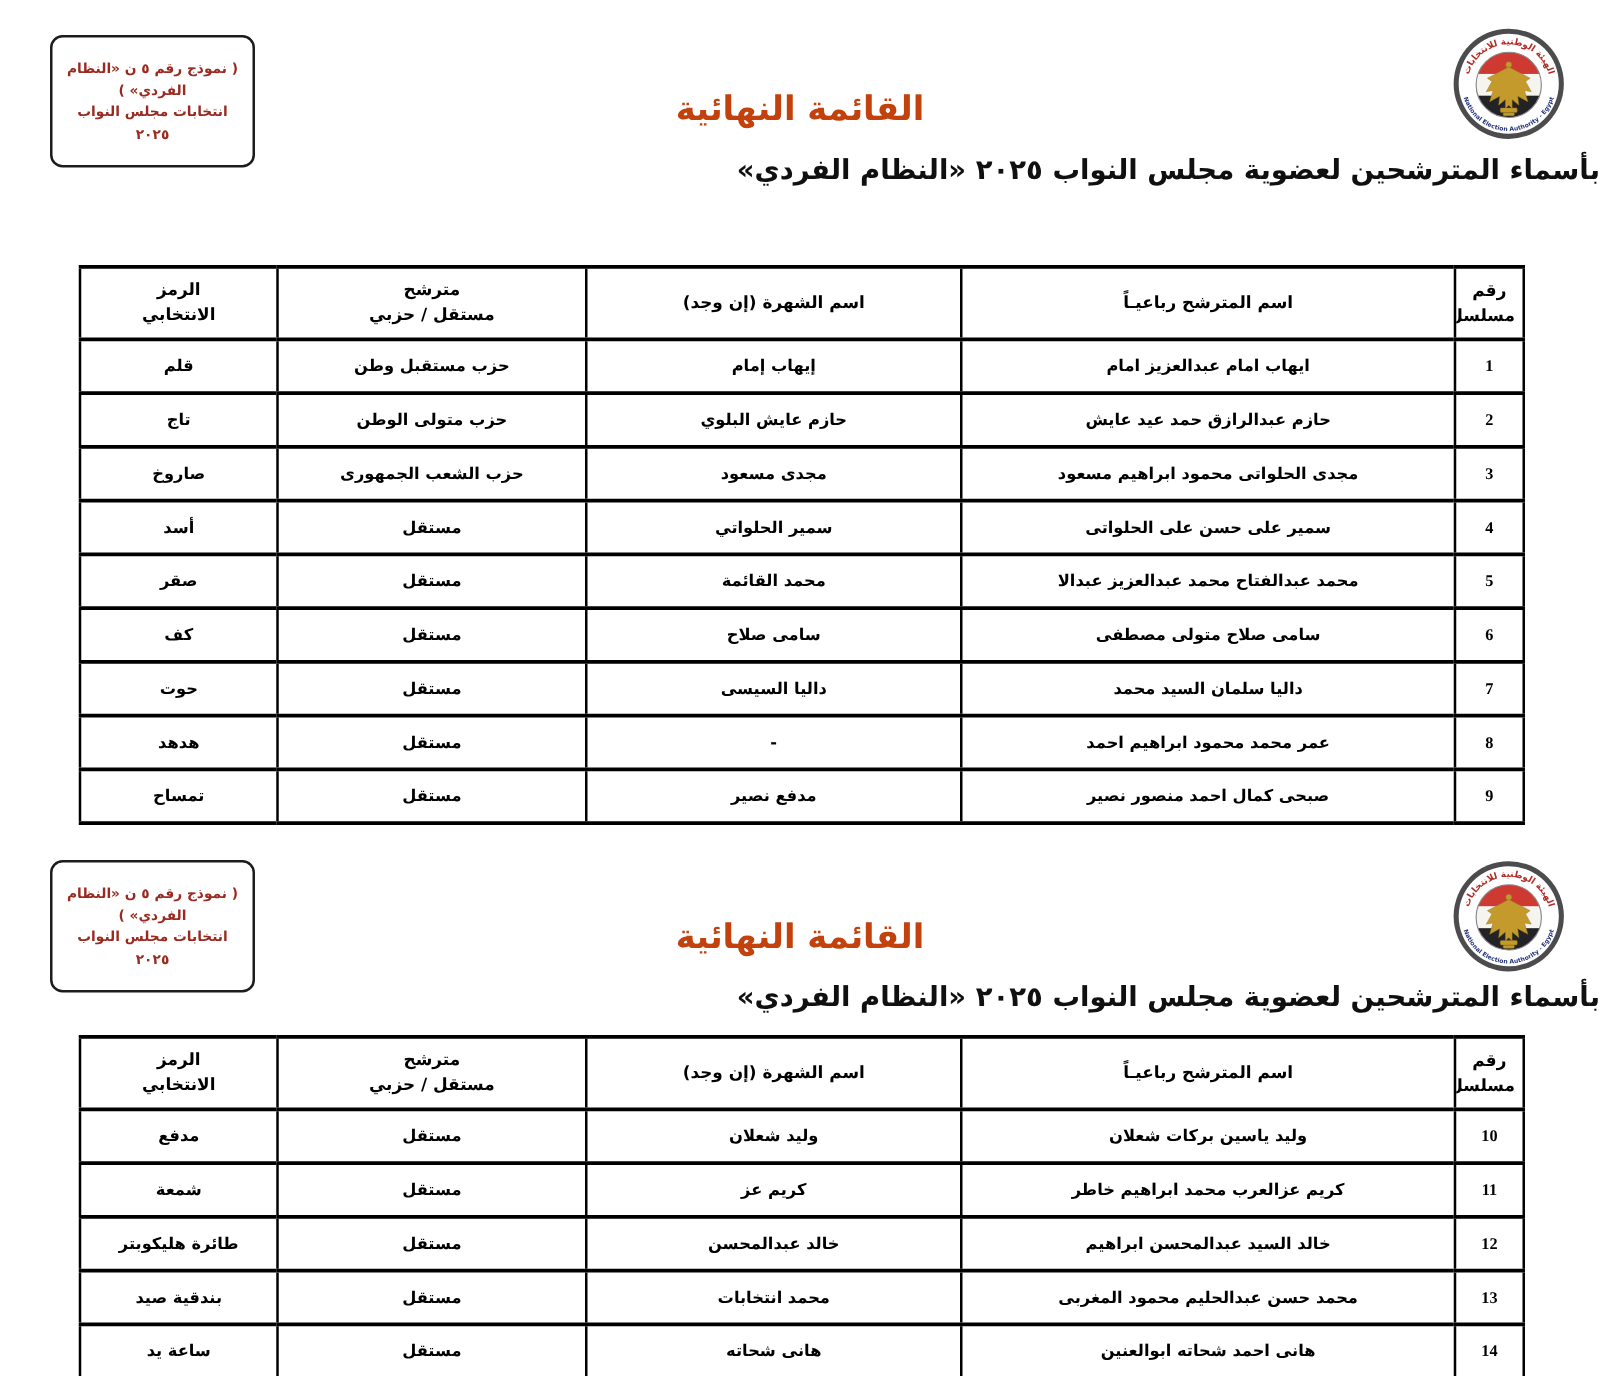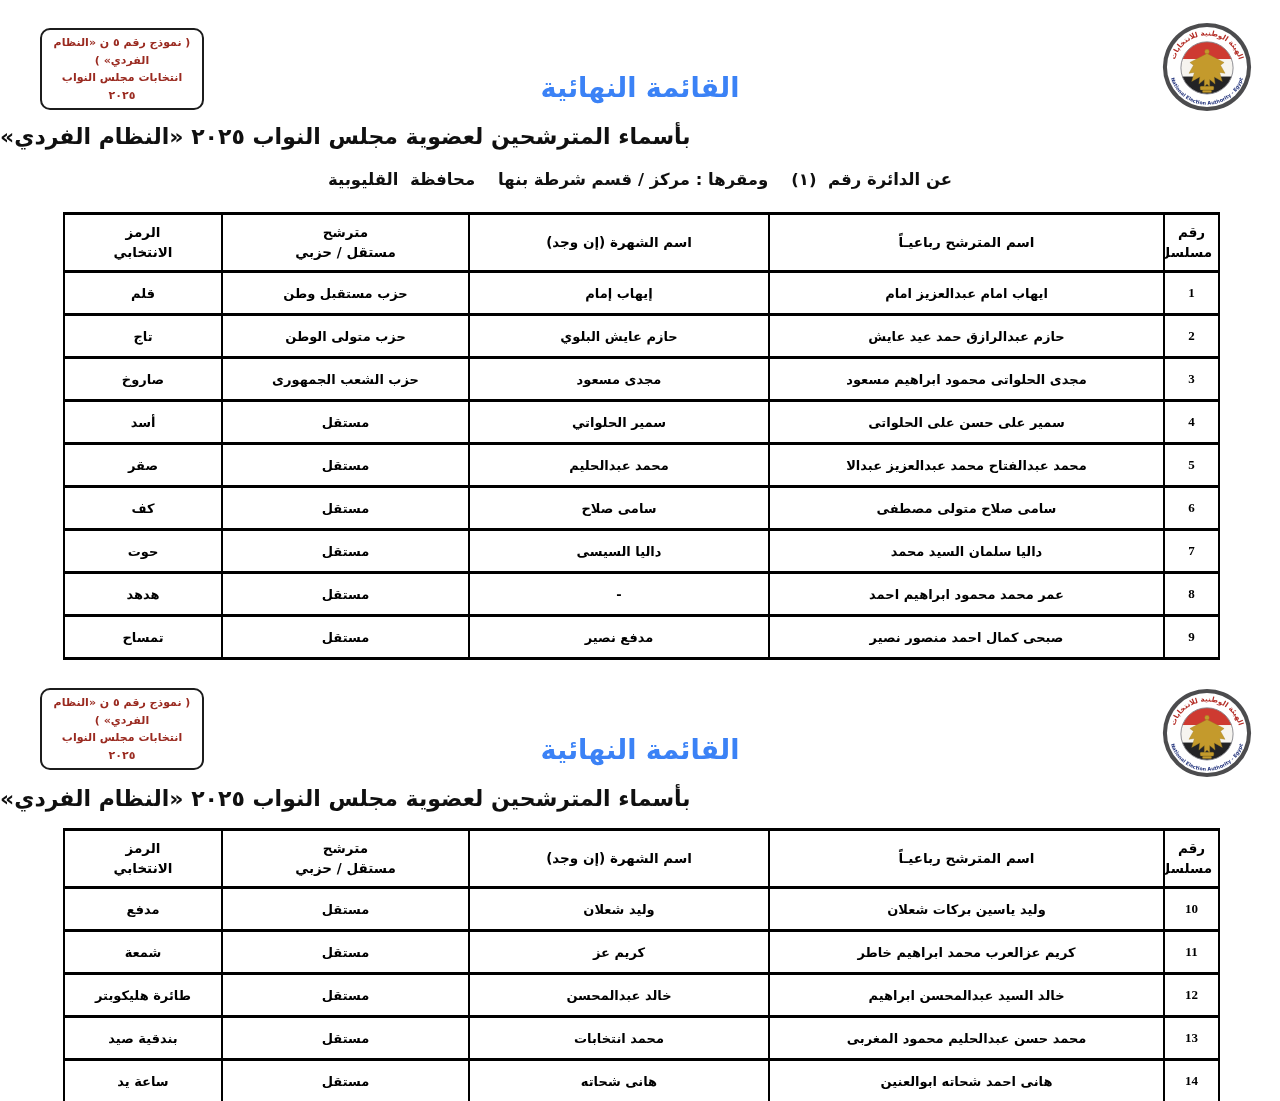--- a/index.html
+++ b/index.html
@@ -6,41 +6,41 @@
   .page {
     position:relative; width:1280px; height:1101px; background:#ffffff;
     font-family:"DejaVu Sans", sans-serif; overflow:hidden;
   }
   .section { position:absolute; left:0; width:1280px; }
   #sec1 { top:0; height:660px; }
   #sec2 { top:660px; height:441px; }
 
   .form-badge {
     position:absolute; left:40px; width:164px; box-sizing:border-box;
-    border:2px solid #1c1c1c; border-radius:10px; padding:4px 6px;
+    border:2px solid #1c1c1c; border-radius:10px; padding:16px 6px;
     text-align:center; direction:rtl; font-weight:bold; font-size:11px;
     line-height:1.6; color:#9a2a20;
   }
   #sec1 .form-badge { top:28px; }
   #sec2 .form-badge { top:28px; }
 
   .logo-slot { position:absolute; width:90px; height:90px; }
   #sec1 .logo-slot { left:1162px; top:22px; }
   #sec2 .logo-slot { left:1162px; top:28px; }
   .logo-slot svg { width:100%; height:100%; display:block; }
 
   .title-red {
     position:absolute; left:0; width:100%; text-align:center; direction:rtl;
-    color:#3b82f6; font-weight:bold; font-size:27px; letter-spacing:0.5px;
+    color:#c2410c; font-weight:bold; font-size:27px; letter-spacing:0.5px;
   }
   #sec1 .title-red { top:72px; }
   #sec2 .title-red { top:74px; }
 
   .title-main {
-    position:absolute; left:0; width:100%; text-align:left; direction:rtl;
+    position:absolute; left:0; width:100%; text-align:right; direction:rtl;
     color:#101010; font-weight:bold; font-size:22px;
   }
   #sec1 .title-main { top:124px; }
   #sec2 .title-main { top:126px; }
 
   .subtitle {
     position:absolute; left:0; width:100%; text-align:center; direction:rtl;
     color:#101010; font-weight:bold; font-size:16.5px; white-space:pre-wrap;
   }
   #sec1 .subtitle { top:170px; }
@@ -100,21 +100,20 @@
       <circle cx="50" cy="33" r="2.6"></circle>
       <path d="M50,35 L31,45 L35,48 L30,57 L36,56 L33,66 L42,61 L41,69 L47,64 L47,72 L50,69 L53,72 L53,64 L59,69 L58,61 L67,66 L64,56 L70,57 L65,48 L69,45 Z"></path>
       <rect x="42.5" y="71.5" width="15" height="4" rx="1"></rect>
       <rect x="45" y="75.8" width="10" height="2.6" rx="1"></rect>
     </g>
   </svg>
 </div>
 
     <div class="title-red">القائمة النهائية</div>
     <div class="title-main">بأسماء المترشحين لعضوية مجلس النواب ٢٠٢٥ «النظام الفردي»</div>
-    <div class="subtitle">عن الدائرة رقم  (١)    ومقرها : مركز / قسم شرطة بنها    محافظة  القليوبية</div>
 
     <table class="roster">
       <colgroup>
         <col style="width:55px">
           <col style="width:395px">
           <col style="width:300px">
           <col style="width:247px">
           <col style="width:158px">
       </colgroup>
       <thead>
@@ -151,21 +150,21 @@
           <tr>
             <td class="cell-serial">4</td>
             <td class="cell-full-name">سمير على حسن على الحلواتى</td>
             <td class="cell-known-name">سمير الحلواتي</td>
             <td class="cell-affiliation">مستقل</td>
             <td class="cell-symbol">أسد</td>
           </tr>
           <tr>
             <td class="cell-serial">5</td>
             <td class="cell-full-name">محمد عبدالفتاح محمد عبدالعزيز عبدالا</td>
-            <td class="cell-known-name">محمد عبدالحليم</td>
+            <td class="cell-known-name">محمد القائمة</td>
             <td class="cell-affiliation">مستقل</td>
             <td class="cell-symbol">صقر</td>
           </tr>
           <tr>
             <td class="cell-serial">6</td>
             <td class="cell-full-name">سامى صلاح متولى مصطفى</td>
             <td class="cell-known-name">سامى صلاح</td>
             <td class="cell-affiliation">مستقل</td>
             <td class="cell-symbol">كف</td>
           </tr>

